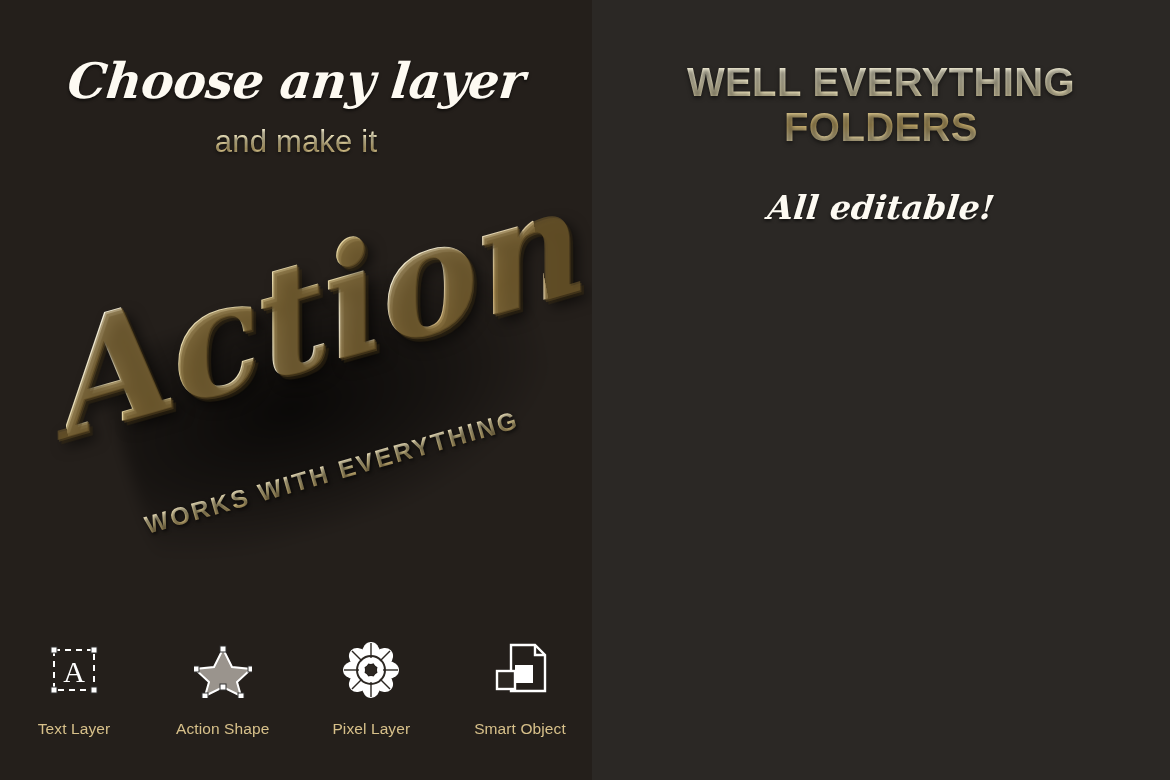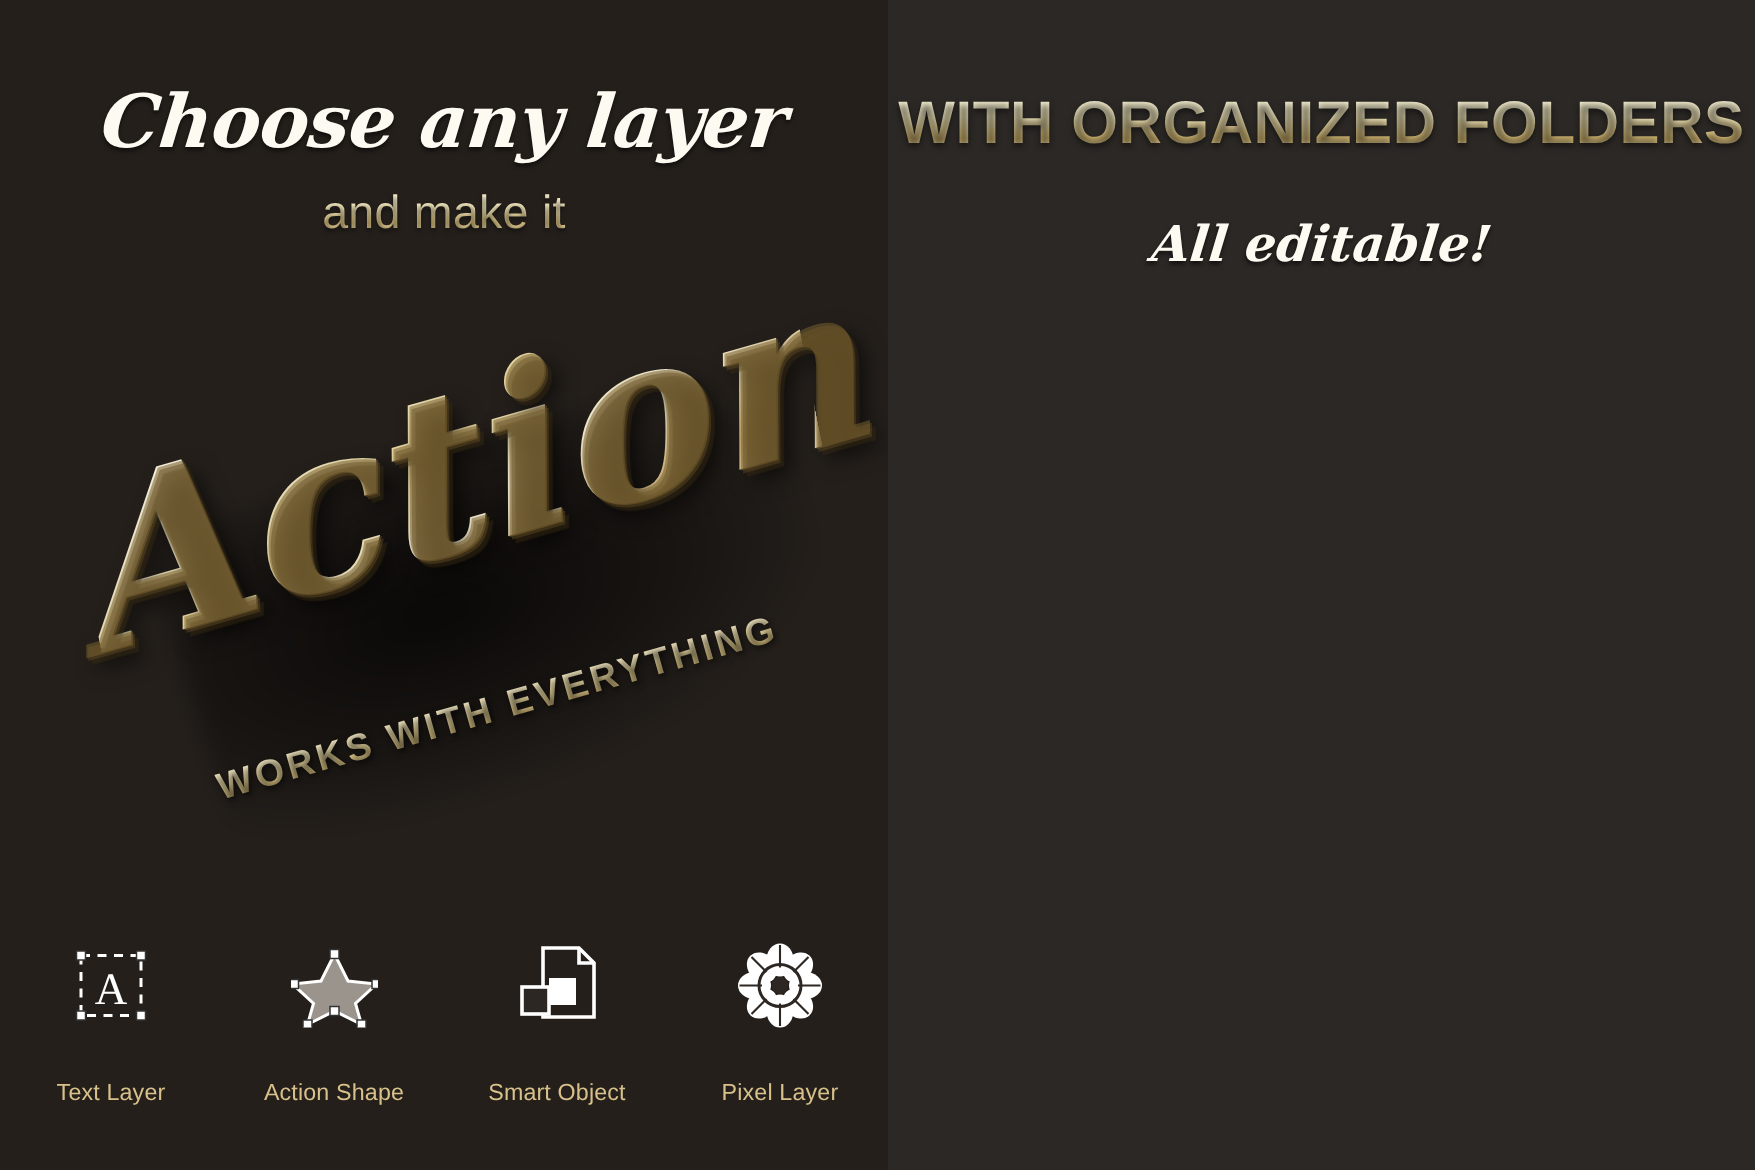--- a/index.html
+++ b/index.html
@@ -74,21 +74,21 @@
   }
 
   
   .icon-row {
     position:absolute; left:22px; bottom:42px;
     width:550px; display:flex; justify-content:space-between;
   }
   .icon-cell { width:104px; text-align:center; }
   .icon-box { height:70px; display:flex; align-items:center; justify-content:center; }
   .icon-label {
-    margin-top:28px; font-size:15.5px; color:#d7c08a; letter-spacing:.1px;
+    margin-top:15px; font-size:15.5px; color:#d7c08a; letter-spacing:.1px;
   }
 
   
   .right-head { position:absolute; left:0; top:60px; width:578px; text-align:center; }
   .r-title {
     font-size:40px; font-weight:bold; letter-spacing:.4px;
     background:linear-gradient(180deg,#fffce9 0%,#f4e9bd 40%,#d2b670 72%,#f6eecb 100%);
     -webkit-background-clip:text; background-clip:text; color:transparent;
     text-shadow:0 2px 4px rgba(0,0,0,.5);
   }
@@ -143,32 +143,20 @@
               <rect x="26" y="4" width="6" height="6"></rect>
                 <rect x="54" y="24" width="6" height="6"></rect>
               <rect x="44" y="51" width="6" height="6"></rect>
                 <rect x="8" y="51" width="6" height="6"></rect>
               <rect x="-1" y="24" width="6" height="6"></rect>
                 <rect x="26" y="42" width="6" height="6"></rect>
             </g>
           </svg>
         </div>
         <div class="icon-label">Action Shape</div>
-      </div>
-
-      <div class="icon-cell">
-        <div class="icon-box">
-          <svg width="58" height="58" viewBox="0 0 58 58">
-            <path d="M20 4 H44 L54 14 V50 H20 Z" fill="none" stroke="#fff" stroke-width="2.4"></path>
-            <path d="M44 4 V14 H54" fill="none" stroke="#fff" stroke-width="2.4"></path>
-            <rect x="6" y="30" width="18" height="18" fill="#2c2722" stroke="#fff" stroke-width="2.4"></rect>
-            <rect x="24" y="24" width="18" height="18" fill="#fff"></rect>
-          </svg>
-        </div>
-        <div class="icon-label">Smart Object</div>
       </div>
 
       <div class="icon-cell">
         <div class="icon-box">
           <svg width="58" height="58" viewBox="0 0 58 58">
             <g fill="#ffffff">
               <g id="pt">
                 <ellipse cx="29" cy="12" rx="9" ry="11"></ellipse>
               </g>
               <use href="#pt" transform="rotate(45 29 29)"></use>
@@ -189,25 +177,37 @@
               <line x1="29" y1="56" x2="29" y2="41"></line>
               <line x1="48" y1="48" x2="38" y2="38"></line>
               <line x1="56" y1="29" x2="41" y2="29"></line>
               <line x1="48" y1="10" x2="38" y2="20"></line>
             </g>
           </svg>
         </div>
         <div class="icon-label">Pixel Layer</div>
       </div>
 
+      <div class="icon-cell">
+        <div class="icon-box">
+          <svg width="58" height="58" viewBox="0 0 58 58">
+            <path d="M20 4 H44 L54 14 V50 H20 Z" fill="none" stroke="#fff" stroke-width="2.4"></path>
+            <path d="M44 4 V14 H54" fill="none" stroke="#fff" stroke-width="2.4"></path>
+            <rect x="6" y="30" width="18" height="18" fill="#2c2722" stroke="#fff" stroke-width="2.4"></rect>
+            <rect x="24" y="24" width="18" height="18" fill="#fff"></rect>
+          </svg>
+        </div>
+        <div class="icon-label">Smart Object</div>
+      </div>
+
 
     </div>
   </div>
 
   <div class="right">
 
     <div class="right-head">
-      <div class="r-title">WITH ORGANIZED FOLDERS</div>
+      <div class="r-title">WELL EVERYTHING FOLDERS</div>
       <div class="r-sub">All editable!</div>
     </div>
 
   </div>
 </div>
 
 </body></html>

